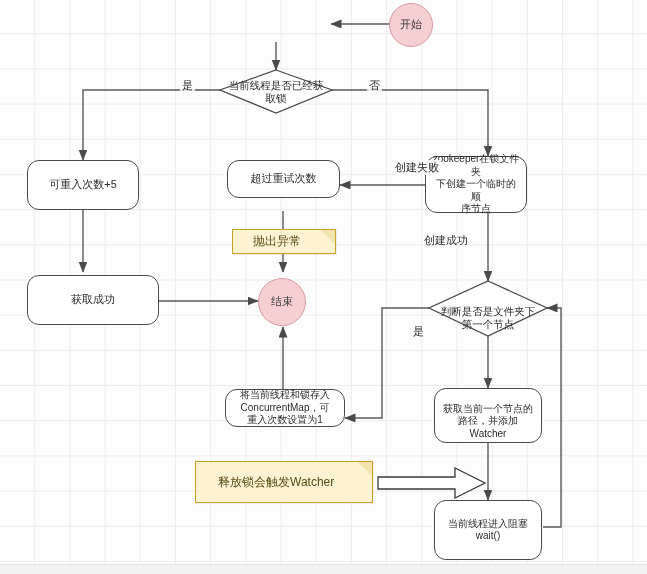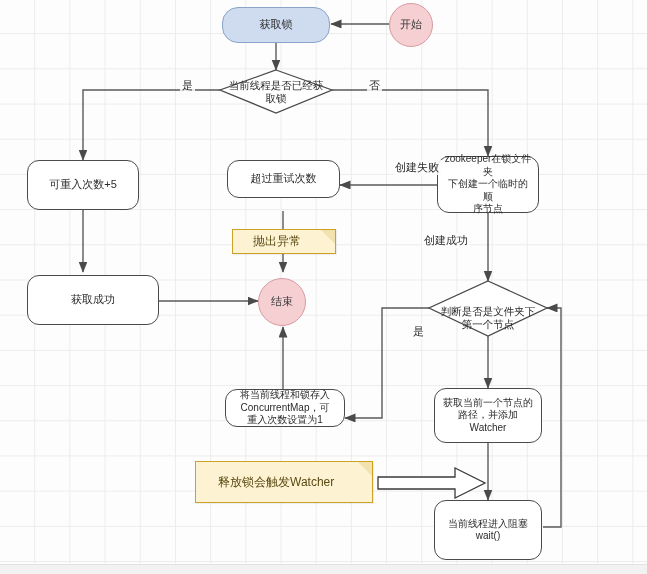--- a/index.html
+++ b/index.html
@@ -157,55 +157,52 @@
 
     <polygon points="488,281 547,308 488,336 429,308" fill="#ffffff" stroke="#4a4a4a" stroke-width="1.3"></polygon>
 
     <polygon points="378,477 455,477 455,468 485,483 455,498 455,489 378,489" fill="#ffffff" stroke="#3a3a3a" stroke-width="1.3"></polygon>
   </svg>
 
   <div class="node circle" style="left:389px; top:3px; width:44px; height:44px;">
     <span>开始</span>
   </div>
 
-  <div class="node rbox blue" style="left:222px; top:7px; width:108px; height:36px;">
-    <span>获取锁</span>
-  </div>
 
   <div class="diamond-text" style="left:216px; top:79px; width:120px;">当前线程是否已经获
 取锁</div>
 
   <div class="node rbox" style="left:27px; top:160px; width:112px; height:50px;">
     <span>可重入次数+5</span>
   </div>
 
   <div class="node rbox" style="left:27px; top:275px; width:132px; height:50px;">
     <span>获取成功</span>
   </div>
 
   <div class="node rbox" style="left:227px; top:160px; width:113px; height:38px;">
     <span>超过重试次数</span>
   </div>
 
-  <div class="node rbox" style="left:437px; top:156px; width:102px; height:57px; font-size:10px;">
+  <div class="node rbox" style="left:425px; top:156px; width:102px; height:57px; font-size:10px;">
     <span>zookeeper在锁文件夹
 下创建一个临时的顺
 序节点</span>
   </div>
 
   <div class="diamond-text" style="left:428px; top:296px; width:120px;margin-top:9px;">判断是否是文件夹下
 第一个节点</div>
 
   <div class="node rbox" style="left:225px; top:389px; width:120px; height:38px; font-size:10px;">
     <span>将当前线程和锁存入
 ConcurrentMap，可
 重入次数设置为1</span>
   </div>
 
-  <div class="node rbox" style="left:434px; top:388px; width:108px; height:55px; font-size:10px;">
+  <div class="node rbox" style="left:434px; top:388px; width:108px; height:55px; font-size:10px;align-items:flex-end;">
     <span>获取当前一个节点的
 路径，并添加Watcher</span>
   </div>
 
   <div class="node rbox" style="left:434px; top:500px; width:108px; height:60px; font-size:10px;">
     <span>当前线程进入阻塞
 wait()</span>
   </div>
 
   <div class="node circle" style="left:258px; top:278px; width:48px; height:48px;">

